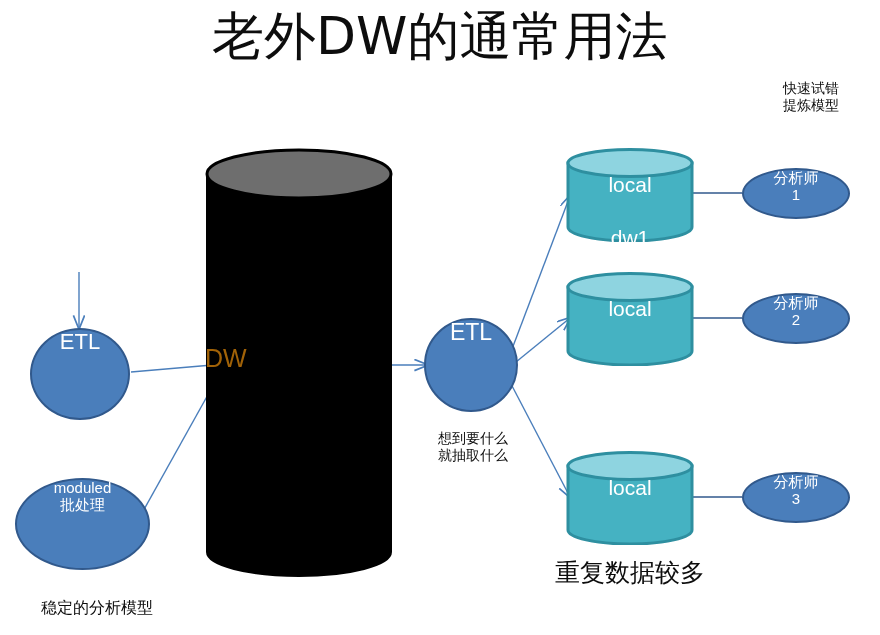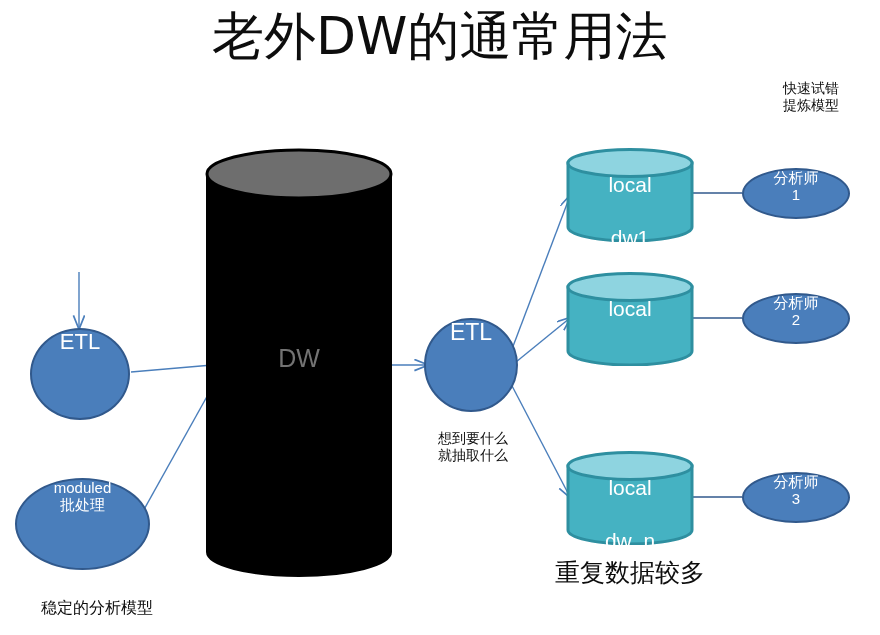--- a/index.html
+++ b/index.html
@@ -96,22 +96,22 @@
     <line x1="692" y1="497" x2="742" y2="497" stroke="#31598c" stroke-width="1.4"></line>
   </svg>
 
   <div class="title" style="left:212px; top:2px; font-size:52px;">老外DW的通常用法</div>
 
   <div class="cyl" style="left:205px; top:148px; width:188px; height:430px;">
     <svg width="188" height="430" viewBox="0 0 188 430">
       <path d="M2,26 L2,404 A92,24 0 0,0 186,404 L186,26 Z" fill="#000000" stroke="#000000" stroke-width="2"></path>
       <ellipse cx="94" cy="26" rx="92" ry="24" fill="#6e6e6e" stroke="#000000" stroke-width="3"></ellipse>
     </svg>
-    <div style="position:absolute; left:0; top:196px; width:188px; text-align:center;
-                color:#737373; font-size:25px;">DW</div>
+    <div style="position:absolute; left:0; top:196px; width:188px; 
+                color:#a16207; font-size:25px;">DW</div>
   </div>
 
 
   <div class="node ellipse-node" style="left:30px; top:328px; width:100px; height:92px; font-size:22px;">
     <span class="node-line">ETL</span>
   </div>
 
   <div class="node ellipse-node" style="left:15px; top:478px; width:135px; height:92px; font-size:15px;">
     <span class="node-line">moduled</span>
     <span class="node-line">批处理</span>
@@ -145,21 +145,20 @@
   </div>
 
   <div class="cyl" style="left:566px; top:451px; width:128px; height:94px;">
     <svg width="128" height="94" viewBox="0 0 128 94">
       <path d="M2,15 L2,79 A62,14 0 0,0 126,79 L126,15 Z" fill="#45b2c2" stroke="#2e8fa0" stroke-width="3"></path>
       <ellipse cx="64" cy="15" rx="62" ry="13.5" fill="#8ed4e0" stroke="#2e8fa0" stroke-width="3"></ellipse>
     </svg>
     <div style="position:absolute; left:0; top:24px; width:128px; text-align:center;
                 color:#ffffff; font-size:21px; line-height:1.25;">
       <span class="node-line">local</span><br>
-      <span class="node-line">dw_n</span>
     </div>
   </div>
 
   <div class="node ellipse-node" style="left:742px; top:168px; width:108px; height:51px; font-size:15px;">
     <span class="node-line">分析师</span>
     <span class="node-line">1</span>
   </div>
 
   <div class="node ellipse-node" style="left:742px; top:293px; width:108px; height:51px; font-size:15px;">
     <span class="node-line">分析师</span>

